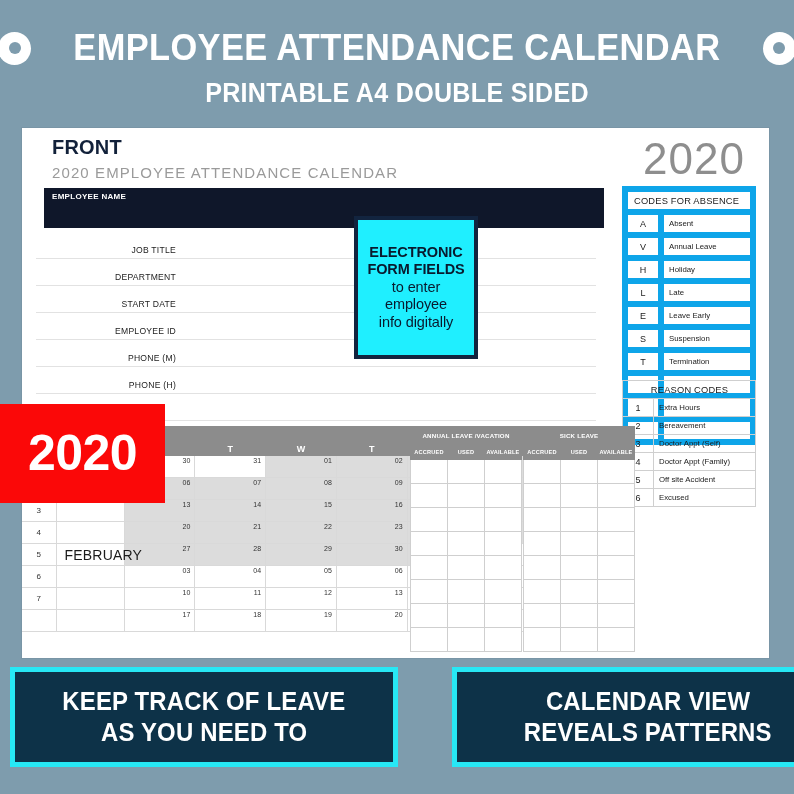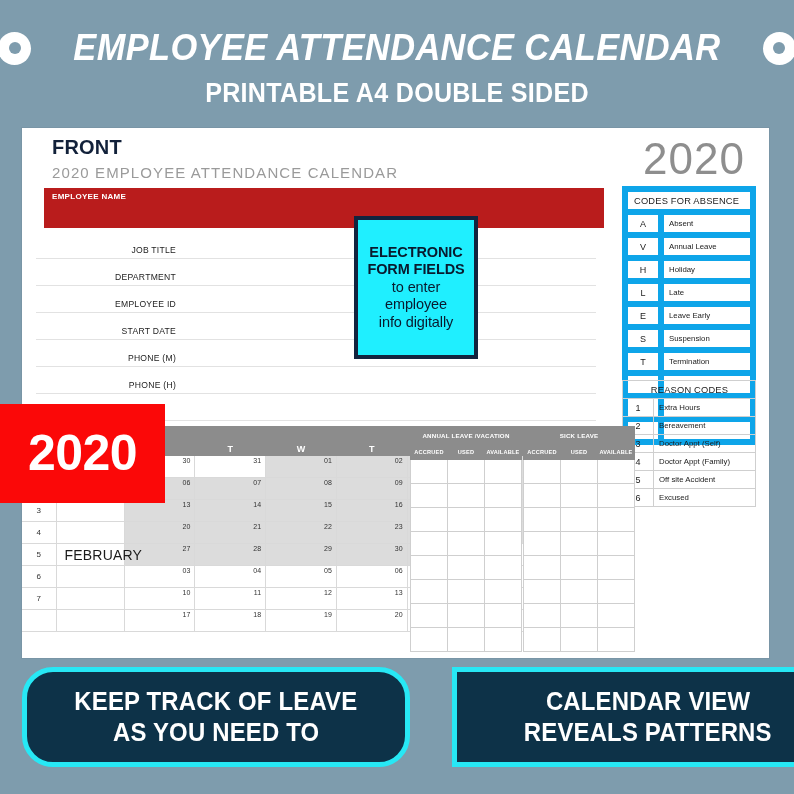--- a/index.html
+++ b/index.html
@@ -8,21 +8,21 @@
     background:#7e9cad;
     font-family:"Liberation Sans",sans-serif;
     -webkit-font-smoothing:antialiased;
   }
   .stage{position:relative;width:794px;height:794px;}
 
   
   .header{position:absolute;left:0;top:0;width:794px;height:118px;}
   .title-row{
     position:absolute;left:0;top:22px;width:794px;height:52px;
-    display:flex;align-items:center;justify-content:center;gap:18px;font-style:italic;
+    display:flex;align-items:center;justify-content:center;gap:18px;
   }
   .dot{
     width:33px;height:33px;border-radius:50%;
     background:#fff;display:flex;align-items:center;justify-content:center;
     flex:0 0 auto;
   }
   .dot i{display:block;width:12px;height:12px;border-radius:50%;background:#7e9cad;}
   .main-title{
     color:#ffffff;font-weight:700;font-size:37px;letter-spacing:.4px;
     white-space:nowrap;transform:scaleX(.93);transform-origin:center;
@@ -45,21 +45,21 @@
     font-weight:700;letter-spacing:.2px;
   }
   .doc-subtitle{
     position:absolute;left:30px;top:36px;font-size:15px;color:#9a9a9a;
     letter-spacing:1.1px;white-space:nowrap;
   }
 
   
   .emp-name{
     position:absolute;left:22px;top:60px;width:560px;height:40px;
-    background:#b91c1c;
+    background:#0f172a;
   }
   .emp-name span{
     position:absolute;left:8px;top:4px;color:#ffffff;font-size:8px;
     letter-spacing:.3px;font-weight:600;
   }
 
   
   .form-rows{position:absolute;left:14px;top:104px;width:560px;}
   .form-row{
     height:26px;border-bottom:1px solid #e2e2e2;position:relative;
@@ -148,21 +148,21 @@
     color:#fff;font-size:50px;font-weight:700;letter-spacing:-.5px;
     transform:translateY(-1px);
   }
 
   
   .banner{
     position:absolute;top:667px;height:100px;
     background:#0d3248;border:5px solid #27e8f5;box-sizing:border-box;
     display:flex;flex-direction:column;align-items:center;justify-content:center;
   }
-  .b-left{left:22px;width:388px;border-radius:31px;}
+  .b-left{left:10px;width:388px;}
   .b-right{left:404px;width:392px;margin-left:48px;}
   .banner .bl{
     color:#ffffff;font-weight:700;font-size:26px;line-height:31px;
     text-align:center;letter-spacing:.2px;transform:scaleX(.92);
     white-space:nowrap;
   }
 </style>
 </head>
 <body>
 
@@ -191,24 +191,24 @@
     </div>
 
     <div class="form-rows">
       <div class="form-row">
           <span class="lab">JOB TITLE</span>
         </div>
       <div class="form-row">
           <span class="lab">DEPARTMENT</span>
         </div>
       <div class="form-row">
-          <span class="lab">EMPLOYEE ID</span>
+          <span class="lab">START DATE</span>
         </div>
       <div class="form-row">
-          <span class="lab">START DATE</span>
+          <span class="lab">EMPLOYEE ID</span>
         </div>
       <div class="form-row">
           <span class="lab">PHONE (M)</span>
         </div>
       <div class="form-row">
           <span class="lab">PHONE (H)</span>
         </div>
       <div class="form-row"></div>
     </div>
 

